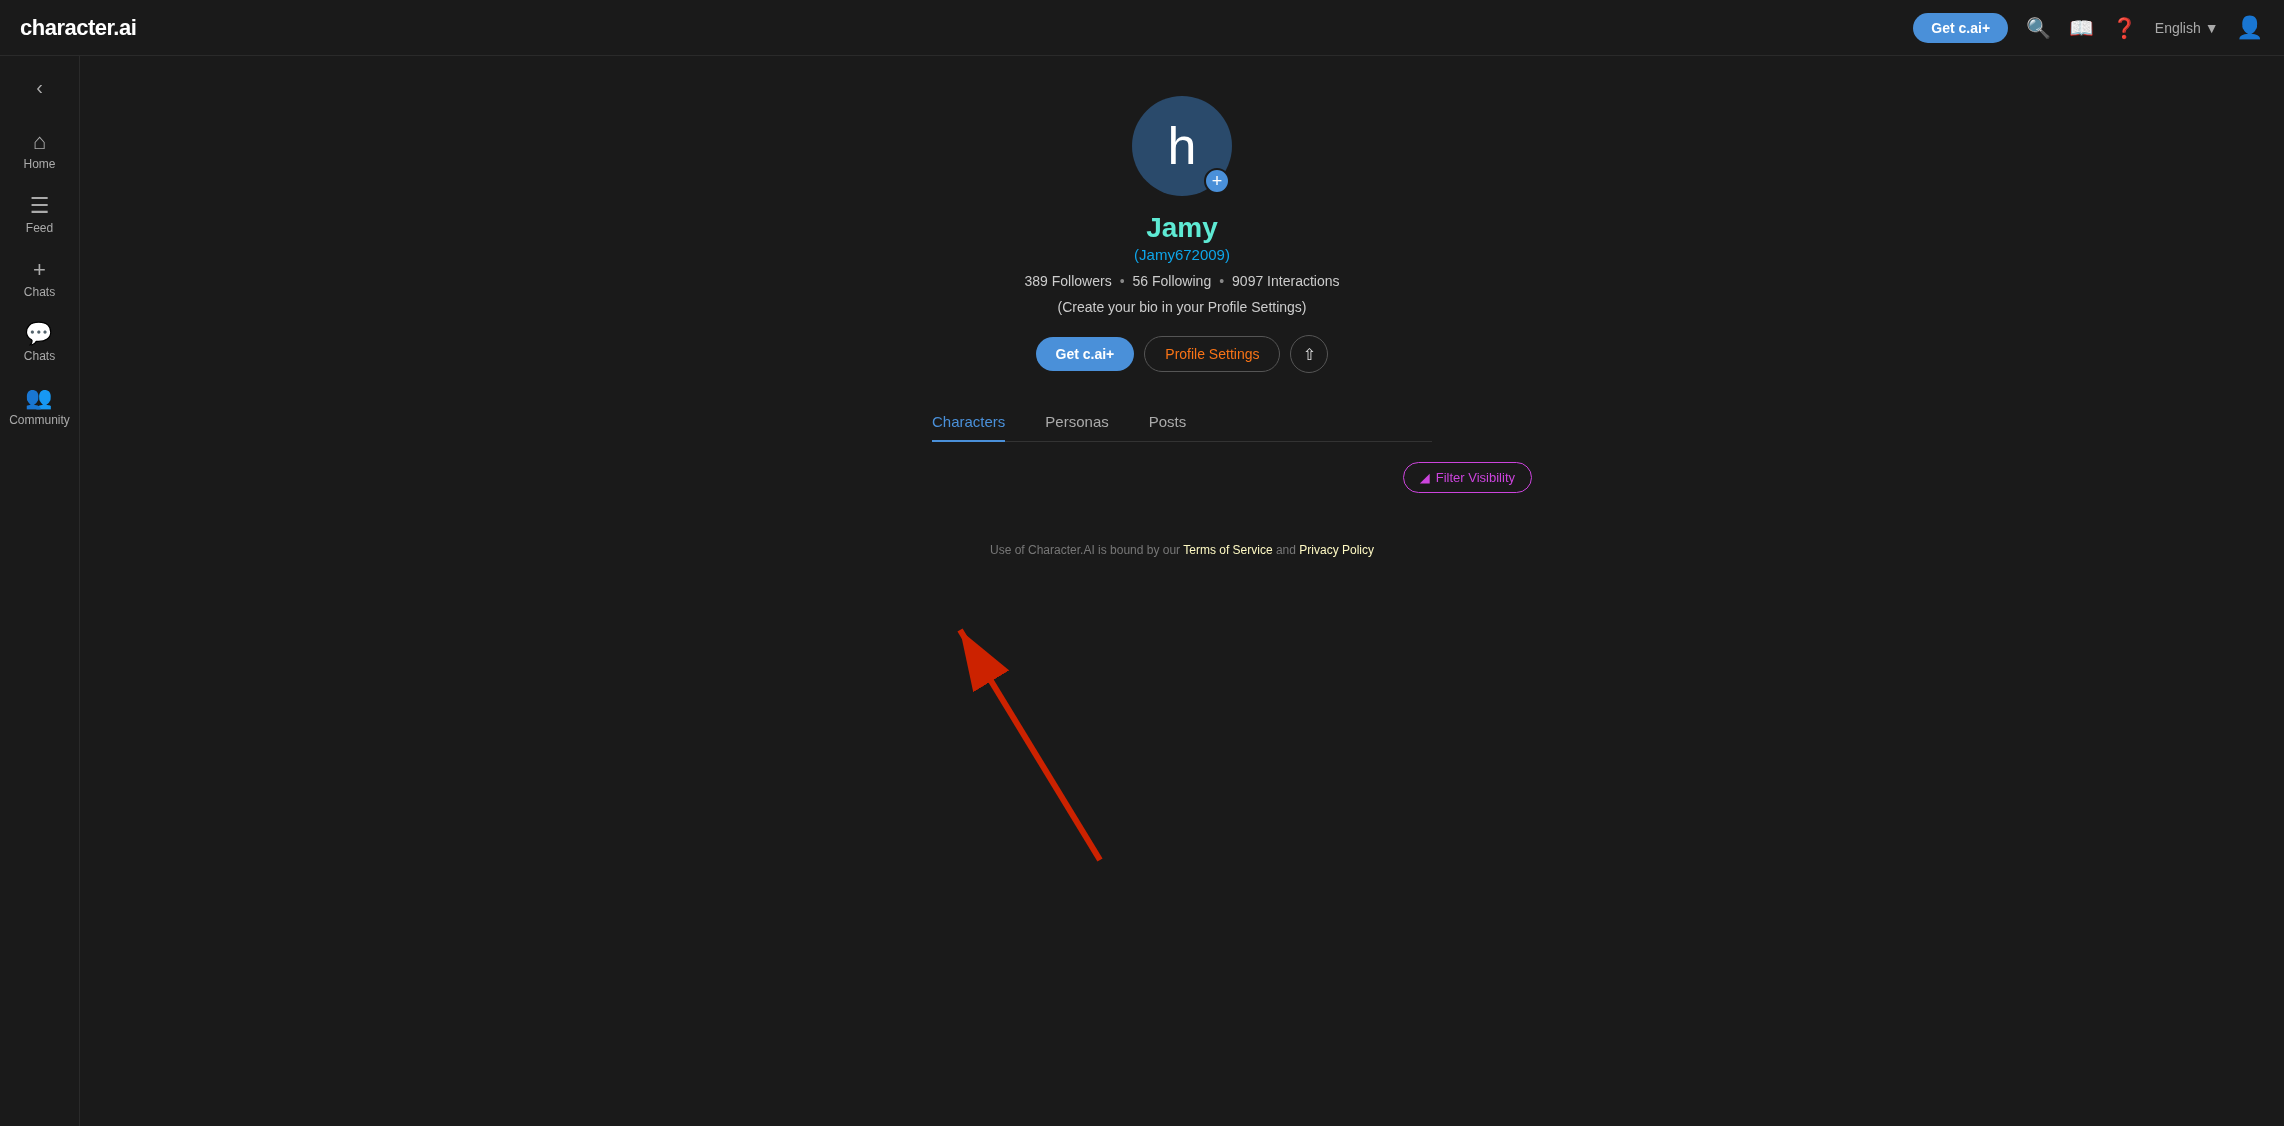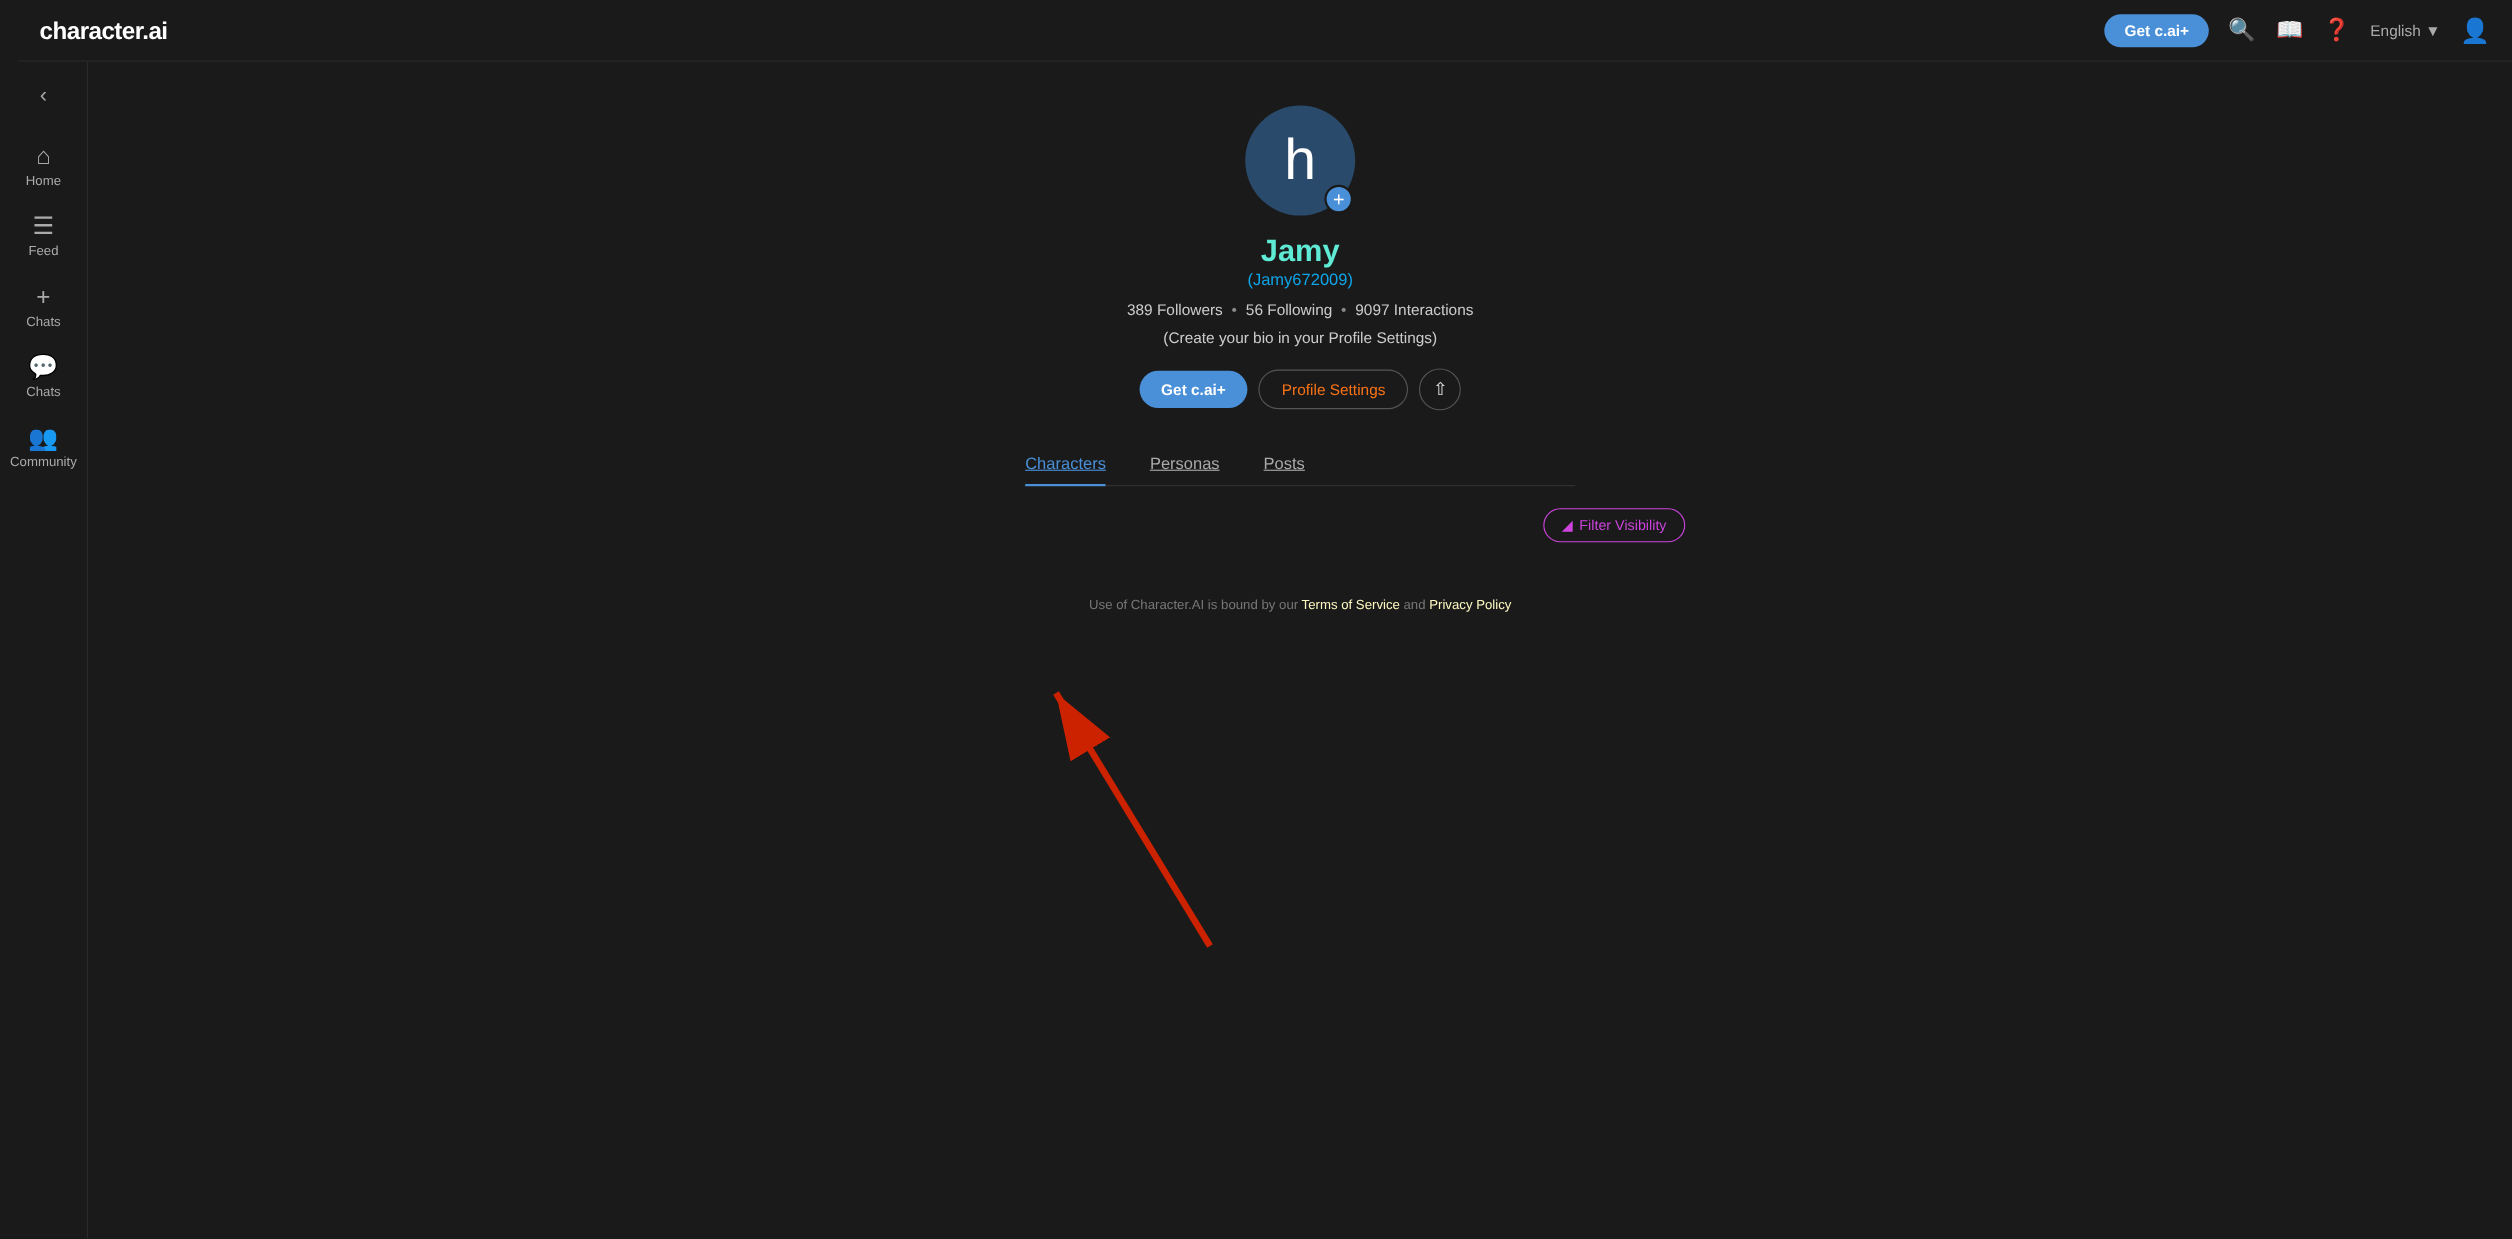--- a/index.html
+++ b/index.html
@@ -15,21 +15,21 @@
     
     .top-nav {
       background-color: #1a1a1a;
       height: 56px;
       display: flex;
       align-items: center;
       justify-content: space-between;
       padding: 0 20px;
       border-bottom: 1px solid #2a2a2a;
       position: fixed;
-      top: 0; left: 16px; right: 0;
+      top: 0; left: 0; right: 0;
       z-index: 100;
     }
     .top-nav-logo {
       font-size: 22px;
       font-weight: 700;
       color: #fff;
       letter-spacing: -0.5px;
     }
     .top-nav-right {
       display: flex;
@@ -237,21 +237,20 @@
       max-width: 500px;
       margin-bottom: 20px;
     }
     .tab {
       padding: 10px 0;
       font-size: 15px;
       color: #aaa;
       cursor: pointer;
       border-bottom: 2px solid transparent;
       margin-bottom: -1px;
-      text-decoration: underline;
     }
     .tab.active {
       color: #4a90d9;
       border-bottom: 2px solid #4a90d9;
     }
 
     
     .filter-bar {
       display: flex;
       justify-content: flex-end;

